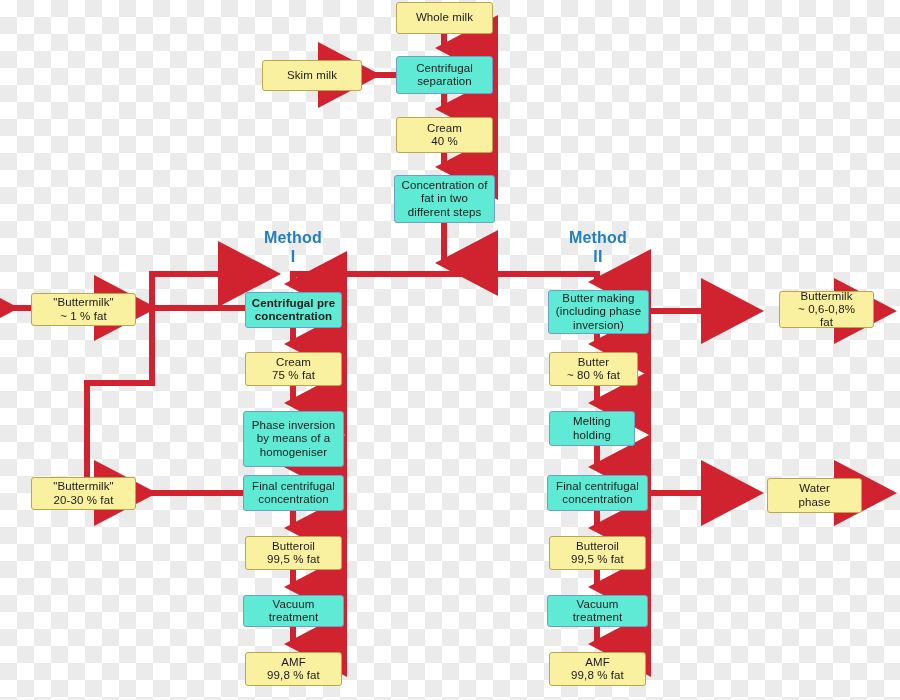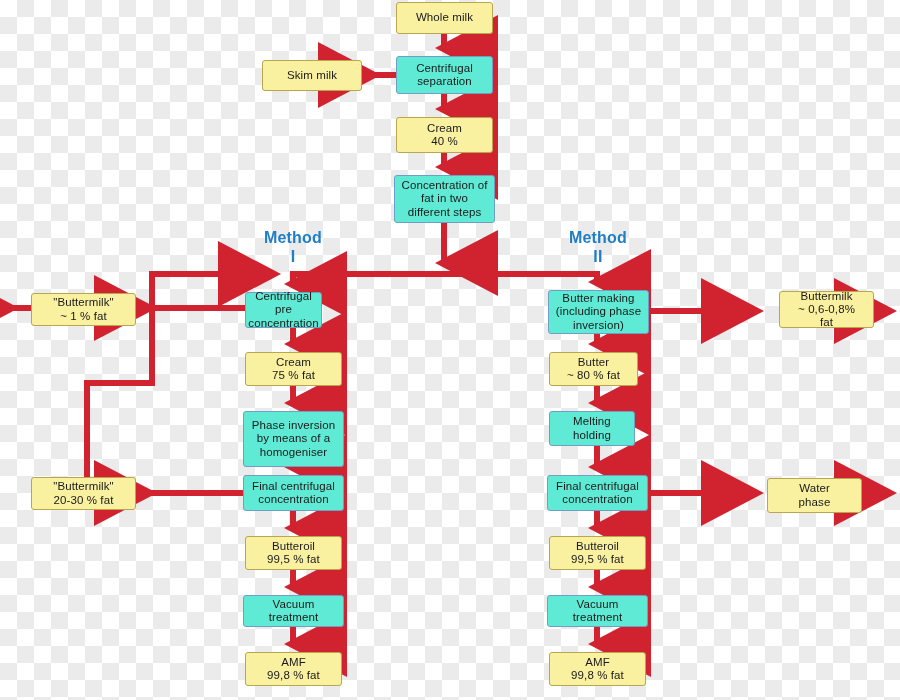--- a/index.html
+++ b/index.html
@@ -138,21 +138,21 @@
   <div id="nodes-layer">
       <div class="node yellow" style="left: 396px; top: 2px; width: 97px; height: 32px;">Whole milk</div>
       <div class="node blue" style="left: 396px; top: 56px; width: 97px; height: 38px;">Centrifugal
 separation</div>
       <div class="node yellow" style="left: 262px; top: 60px; width: 100px; height: 31px;">Skim milk</div>
       <div class="node yellow" style="left: 396px; top: 117px; width: 97px; height: 36px;">Cream
 40 %</div>
       <div class="node blue" style="left: 394px; top: 175px; width: 101px; height: 48px;">Concentration of
 fat in two
 different steps</div>
-      <div class="node blue" style="left: 245px; top: 292px; width: 77px; height: 36px;">Centrifugal pre
+      <div class="node blue" style="left: 245px; top: 292px; width: 97px; height: 36px; font-weight: bold;">Centrifugal pre
 concentration</div>
       <div class="node yellow" style="left: 31px; top: 293px; width: 105px; height: 33px;">"Buttermilk"
 ~ 1 % fat</div>
       <div class="node yellow" style="left: 245px; top: 352px; width: 97px; height: 34px;">Cream
 75 % fat</div>
       <div class="node blue" style="left: 243px; top: 411px; width: 101px; height: 56px;">Phase inversion
 by means of a
 homogeniser</div>
       <div class="node blue" style="left: 243px; top: 475px; width: 101px; height: 36px;">Final centrifugal
 concentration</div>

